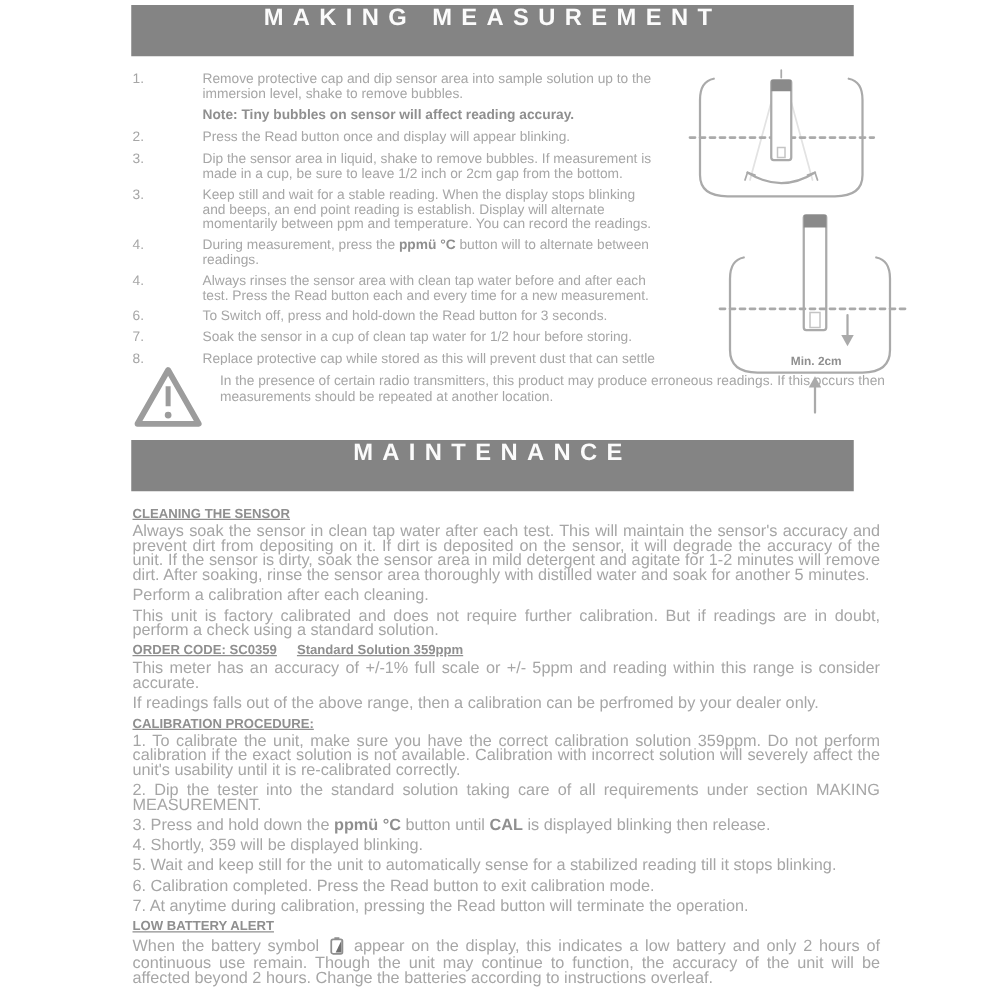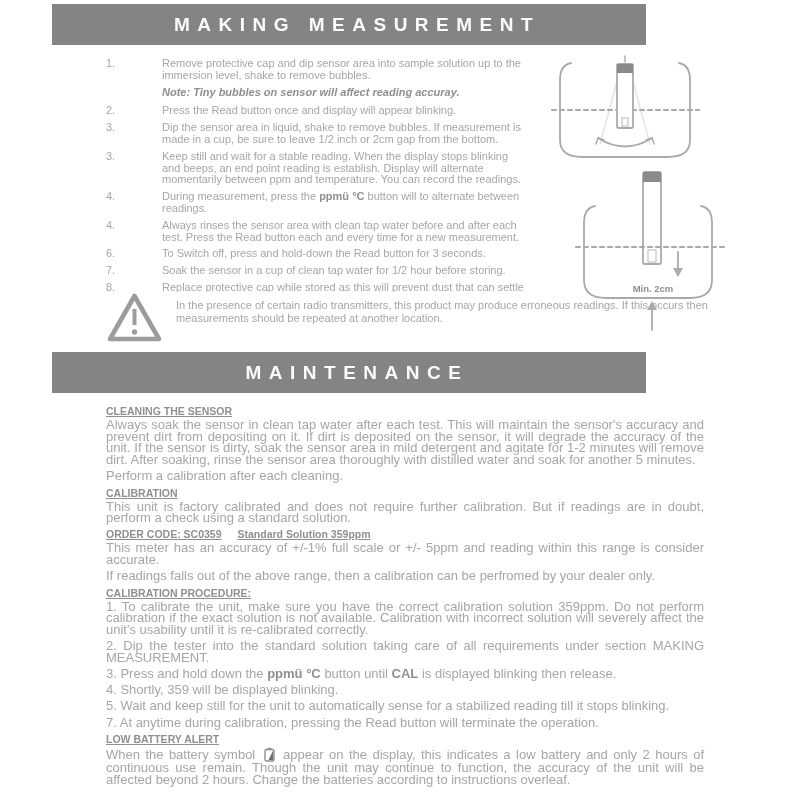--- a/index.html
+++ b/index.html
@@ -3,36 +3,36 @@
 <meta charset="utf-8">
 <style>
   html,body{margin:0;padding:0;}
   body{
     width:800px;height:800px;overflow:hidden;position:relative;
     background:var(--paper,#ffffff);
     font-family:"Liberation Sans",sans-serif;
     color:var(--ink,#a6a6a6);
   }
   .bar{
-    margin-left:52px;width:578px;height:41px;
+    margin-left:105px;width:578px;height:41px;
     background:var(--bar,#848484);
-    display:flex;align-items:center;justify-content:center;padding-left:16px;
+    display:flex;justify-content:center;
   }
   .bar1{margin-top:4px;}
   .bar-title{
     color:#fbfbfb;font-weight:bold;font-size:19px;letter-spacing:7.5px;
     white-space:nowrap;
   }
   .s1-body{box-sizing:border-box;height:247px;padding:13px 0 0 106px;overflow:hidden;}
   .steps{width:418px;}
   .step{display:flex;margin-bottom:5px;font-size:11px;line-height:11.8px;}
   .step-num{width:14px;flex:none;}
   .step-text{flex:1;margin-left:42px;}
   .step.note{margin-top:1px;margin-bottom:7px;}
-  .step.note .step-text{font-weight:bold;color:var(--ink-bold,#8f8f8f);font-style:italic;}
+  .step.note .step-text{font-weight:bold;color:var(--ink-bold,#8f8f8f);}
   .b{font-weight:bold;color:var(--ink-bold,#8f8f8f);}
   .warning{
     display:flex;margin-left:106px;width:618px;height:60px;
     box-sizing:border-box;align-items:flex-start;gap:13px;overflow:hidden;
   }
   .warning svg{flex:none;}
   .warning-text{font-size:11px;line-height:12.5px;padding-top:7px;}
   .m-body{box-sizing:border-box;padding:8px 96px 0 106px;overflow:hidden;}
   .mheading{font-size:10.5px;font-weight:bold;color:var(--ink-bold,#8f8f8f);margin:4px 0 2px;text-decoration:underline;}
   .mheading .gap2{margin-left:16px;}
@@ -106,31 +106,31 @@
 
 <div class="bar">
   <span class="bar-title">MAINTENANCE</span>
 </div>
 
 <div class="m-body">
   <div>
       <div class="mheading"><span>CLEANING THE SENSOR</span></div>
       <div class="mpara"><span>Always soak the sensor in clean tap water after each test.  This will maintain the sensor's accuracy and prevent dirt from depositing on it.  If dirt is deposited on the sensor, it will degrade the accuracy of the unit.  If the sensor is dirty, soak the sensor area in mild detergent and agitate for 1-2 minutes will remove dirt.  After soaking, rinse the sensor area thoroughly with distilled water and soak for another 5 minutes.</span></div>
       <div class="mpara"><span>Perform a calibration after each cleaning.</span></div>
-      <div class="mheading"><span>CALIBRATION</span></div>
       <div class="mpara"><span>This unit is factory calibrated and does not require further calibration.  But if readings are in doubt, perform a check using a standard solution.</span></div>
       <div class="mheading"><span>ORDER CODE: SC0359</span><span class="gap2">Standard Solution 359ppm</span></div>
       <div class="mpara"><span>This meter has an accuracy of +/-1% full scale or  +/- 5ppm and reading within this range is consider accurate.</span></div>
       <div class="mpara"><span>If readings falls out of the above range, then a calibration can be perfromed by your dealer only.</span></div>
       <div class="mheading"><span>CALIBRATION PROCEDURE:</span></div>
       <div class="mpara"><span>1. To calibrate the unit, make sure you have the correct calibration solution 359ppm.  Do not perform calibration if the exact solution is not available.  Calibration with incorrect solution will severely affect the unit's usability until it is re-calibrated correctly.</span></div>
       <div class="mpara"><span>2. Dip the tester into the standard solution taking care of all requirements under section MAKING MEASUREMENT.</span></div>
       <div class="mpara"><span>3. Press and hold down the </span><span class="b">ppmü °C</span><span> button until </span><span class="b">CAL</span><span> is displayed blinking then release.</span></div>
       <div class="mpara"><span>4. Shortly, 359 will be displayed blinking.</span></div>
       <div class="mpara"><span>5. Wait and keep still for the unit to automatically sense for a stabilized reading till it stops blinking.</span></div>
+      <div class="mpara"><span>6. Calibration completed.  Press the Read button to exit calibration mode.</span></div>
       <div class="mpara"><span>7. At anytime during calibration, pressing the Read button will terminate the operation.</span></div>
       <div class="mheading"><span>LOW BATTERY ALERT</span></div>
       <div class="mpara"><span>When the battery symbol </span><svg class="batt" width="11" height="15" viewBox="0 0 11 15">
           <rect x="3.5" y="0.8" width="4" height="2" fill="#8f8f8f"></rect>
           <rect x="1" y="2.5" width="9" height="11.5" rx="1.5" fill="none" stroke="#8f8f8f" stroke-width="1.4"></rect>
           <path d="M9.2,3.2 L9.2,13 L4.5,13 Z" fill="#6f6f6f"></path>
         </svg><span> appear on the display, this indicates a low battery and only 2 hours of continuous use remain.  Though the unit may continue to function, the accuracy of the unit will be affected beyond 2 hours.  Change the batteries according to instructions overleaf.</span></div>
     </div>
 </div>
 

